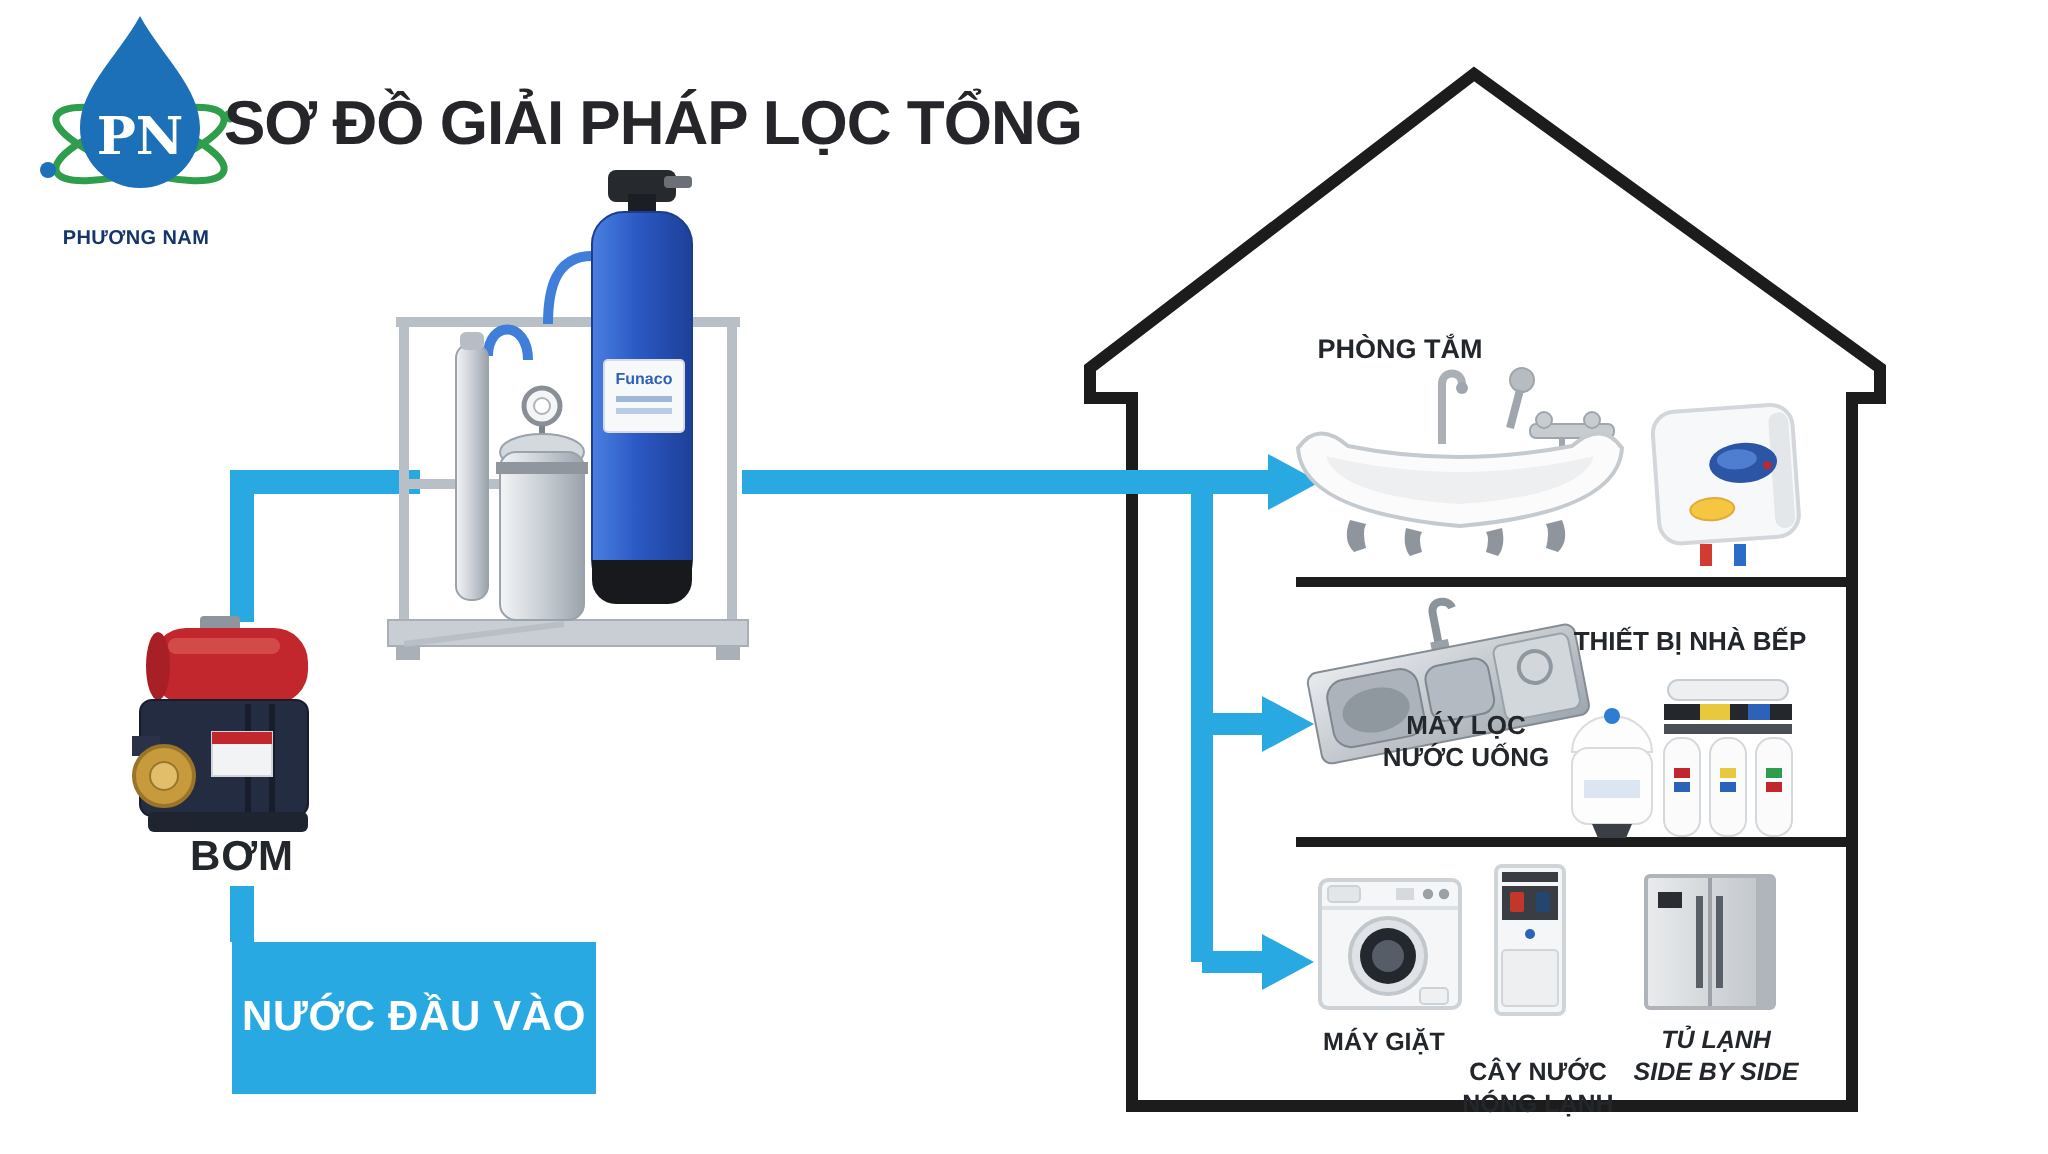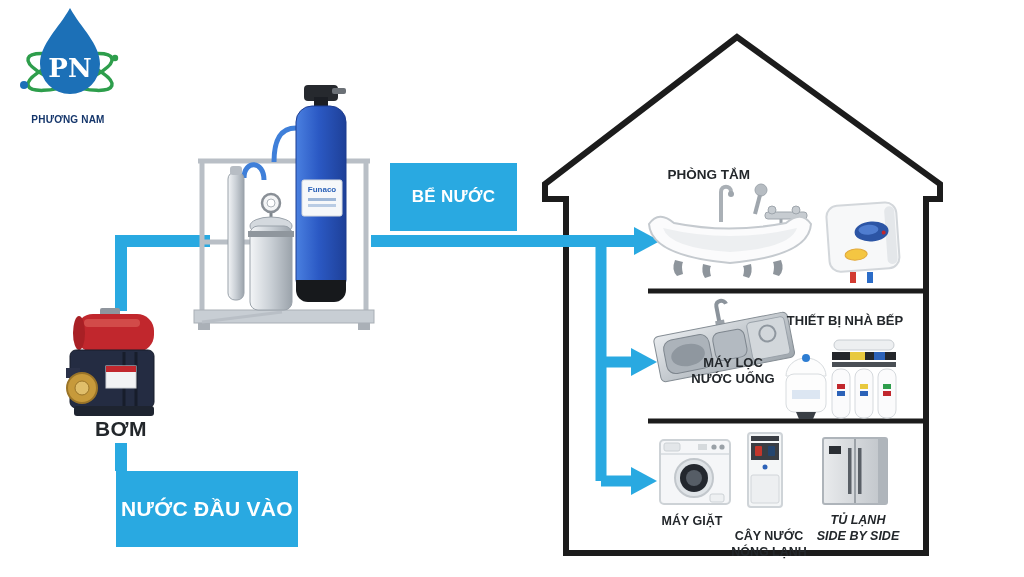--- a/index.html
+++ b/index.html
@@ -8,21 +8,21 @@
   .abs{position:absolute;}
   svg{display:block;}
   #scene{position:absolute;left:0;top:0;}
   .page-title{left:112px;top:44px;width:460px;font-size:31px;font-weight:bold;color:#26262a;
               letter-spacing:-0.5px;white-space:nowrap;}
   .blue-box{background:var(--accent-blue);color:#ffffff;font-weight:bold;display:flex;
             align-items:center;justify-content:center;letter-spacing:0.3px;}
   #box-tank{left:390px;top:163px;width:127px;height:68px;font-size:17px;}
   #box-input{left:116px;top:471px;width:182px;height:76px;font-size:21px;}
   .label{color:#23272b;font-weight:bold;text-align:center;line-height:1.25;}
-  #lbl-bathroom{left:650px;top:167px;width:100px;font-size:13.5px;text-align:right;}
+  #lbl-bathroom{left:650px;top:167px;width:100px;font-size:13.5px;}
   #lbl-kitchen{left:782px;top:313px;width:126px;font-size:13px;}
   #lbl-rofilter{left:678px;top:355px;width:110px;font-size:13px;}
   #lbl-washer{left:650px;top:514px;width:84px;font-size:12.5px;}
   #lbl-dispenser{left:728px;top:529px;width:82px;font-size:12.5px;}
   #lbl-fridge{left:810px;top:513px;width:96px;font-size:12.5px;font-style:italic;}
   #lbl-pump{left:60px;top:416px;width:122px;font-size:21px;letter-spacing:0.5px;}
   #logo{left:14px;top:6px;width:112px;}
   #logo-company{left:8px;top:114px;width:120px;text-align:center;font-size:10px;font-weight:bold;
                 color:var(--logo-navy);letter-spacing:0.2px;}
 </style>
@@ -52,20 +52,21 @@
   <svg class="abs" id="logo" width="112" height="98" viewBox="0 0 112 98">
     <ellipse cx="56" cy="66" rx="44" ry="13" fill="none" stroke="var(--logo-orbit-green)" stroke-width="3.5" transform="rotate(-18 56 66)"></ellipse>
     <ellipse cx="56" cy="66" rx="44" ry="13" fill="none" stroke="var(--logo-orbit-green)" stroke-width="3.5" transform="rotate(18 56 66)"></ellipse>
     <path d="M56,2 C45,22 26,38 26,58 a30,30 0 0 0 60,0 C86,38 67,22 56,2 Z" fill="var(--logo-drop-blue)"></path>
     <circle cx="10" cy="79" r="4" fill="var(--logo-drop-blue)"></circle>
     <circle cx="101" cy="52" r="3.2" fill="var(--logo-orbit-green)"></circle>
     <text x="56" y="71" text-anchor="middle" font-family="DejaVu Serif, serif" font-weight="bold" font-size="26" fill="#ffffff">PN</text>
   </svg>
   <div class="abs" id="logo-company">PHƯƠNG NAM</div>
 
+  <div class="abs page-title">SƠ ĐỒ GIẢI PHÁP LỌC TỔNG</div>
 
   <svg class="abs" style="left:192px;top:84px" width="185" height="248" viewBox="0 0 185 248">
     <defs>
       <linearGradient id="steelV" x1="0" y1="0" x2="1" y2="0">
         <stop offset="0" stop-color="#F3F5F7"></stop>
           <stop offset="0.5" stop-color="#C9CFD5"></stop>
         <stop offset="1" stop-color="#9BA3AB"></stop>
       </linearGradient>
       <linearGradient id="tankB" x1="0" y1="0" x2="1" y2="0">
         <stop offset="0" stop-color="#4A80E0"></stop>
@@ -240,21 +241,20 @@
       </linearGradient>
     </defs>
     <rect x="3" y="2" width="64" height="66" rx="2" fill="url(#frG)" stroke="#AEB4BA" stroke-width="2"></rect>
     <rect x="58" y="2" width="9" height="66" fill="#AFB5BB"></rect>
     <line x1="35" y1="3" x2="35" y2="67" stroke="#9CA2A8" stroke-width="2"></line>
     <rect x="28" y="12" width="3.5" height="46" fill="#595F66"></rect>
     <rect x="38" y="12" width="3.5" height="46" fill="#595F66"></rect>
     <rect x="9" y="10" width="12" height="8" fill="#2A2E33"></rect>
   </svg>
 
-  <div class="abs blue-box" id="box-tank">BỂ NƯỚC</div>
   <div class="abs blue-box" id="box-input">NƯỚC ĐẦU VÀO</div>
 
   <div class="abs label" id="lbl-pump">BƠM</div>
   <div class="abs label" id="lbl-bathroom">PHÒNG TẮM</div>
   <div class="abs label" id="lbl-kitchen">THIẾT BỊ NHÀ BẾP</div>
   <div class="abs label" id="lbl-rofilter">
     <span>MÁY LỌC</span><br>
     <span>NƯỚC UỐNG</span>
   </div>
   <div class="abs label" id="lbl-washer">MÁY GIẶT</div>

